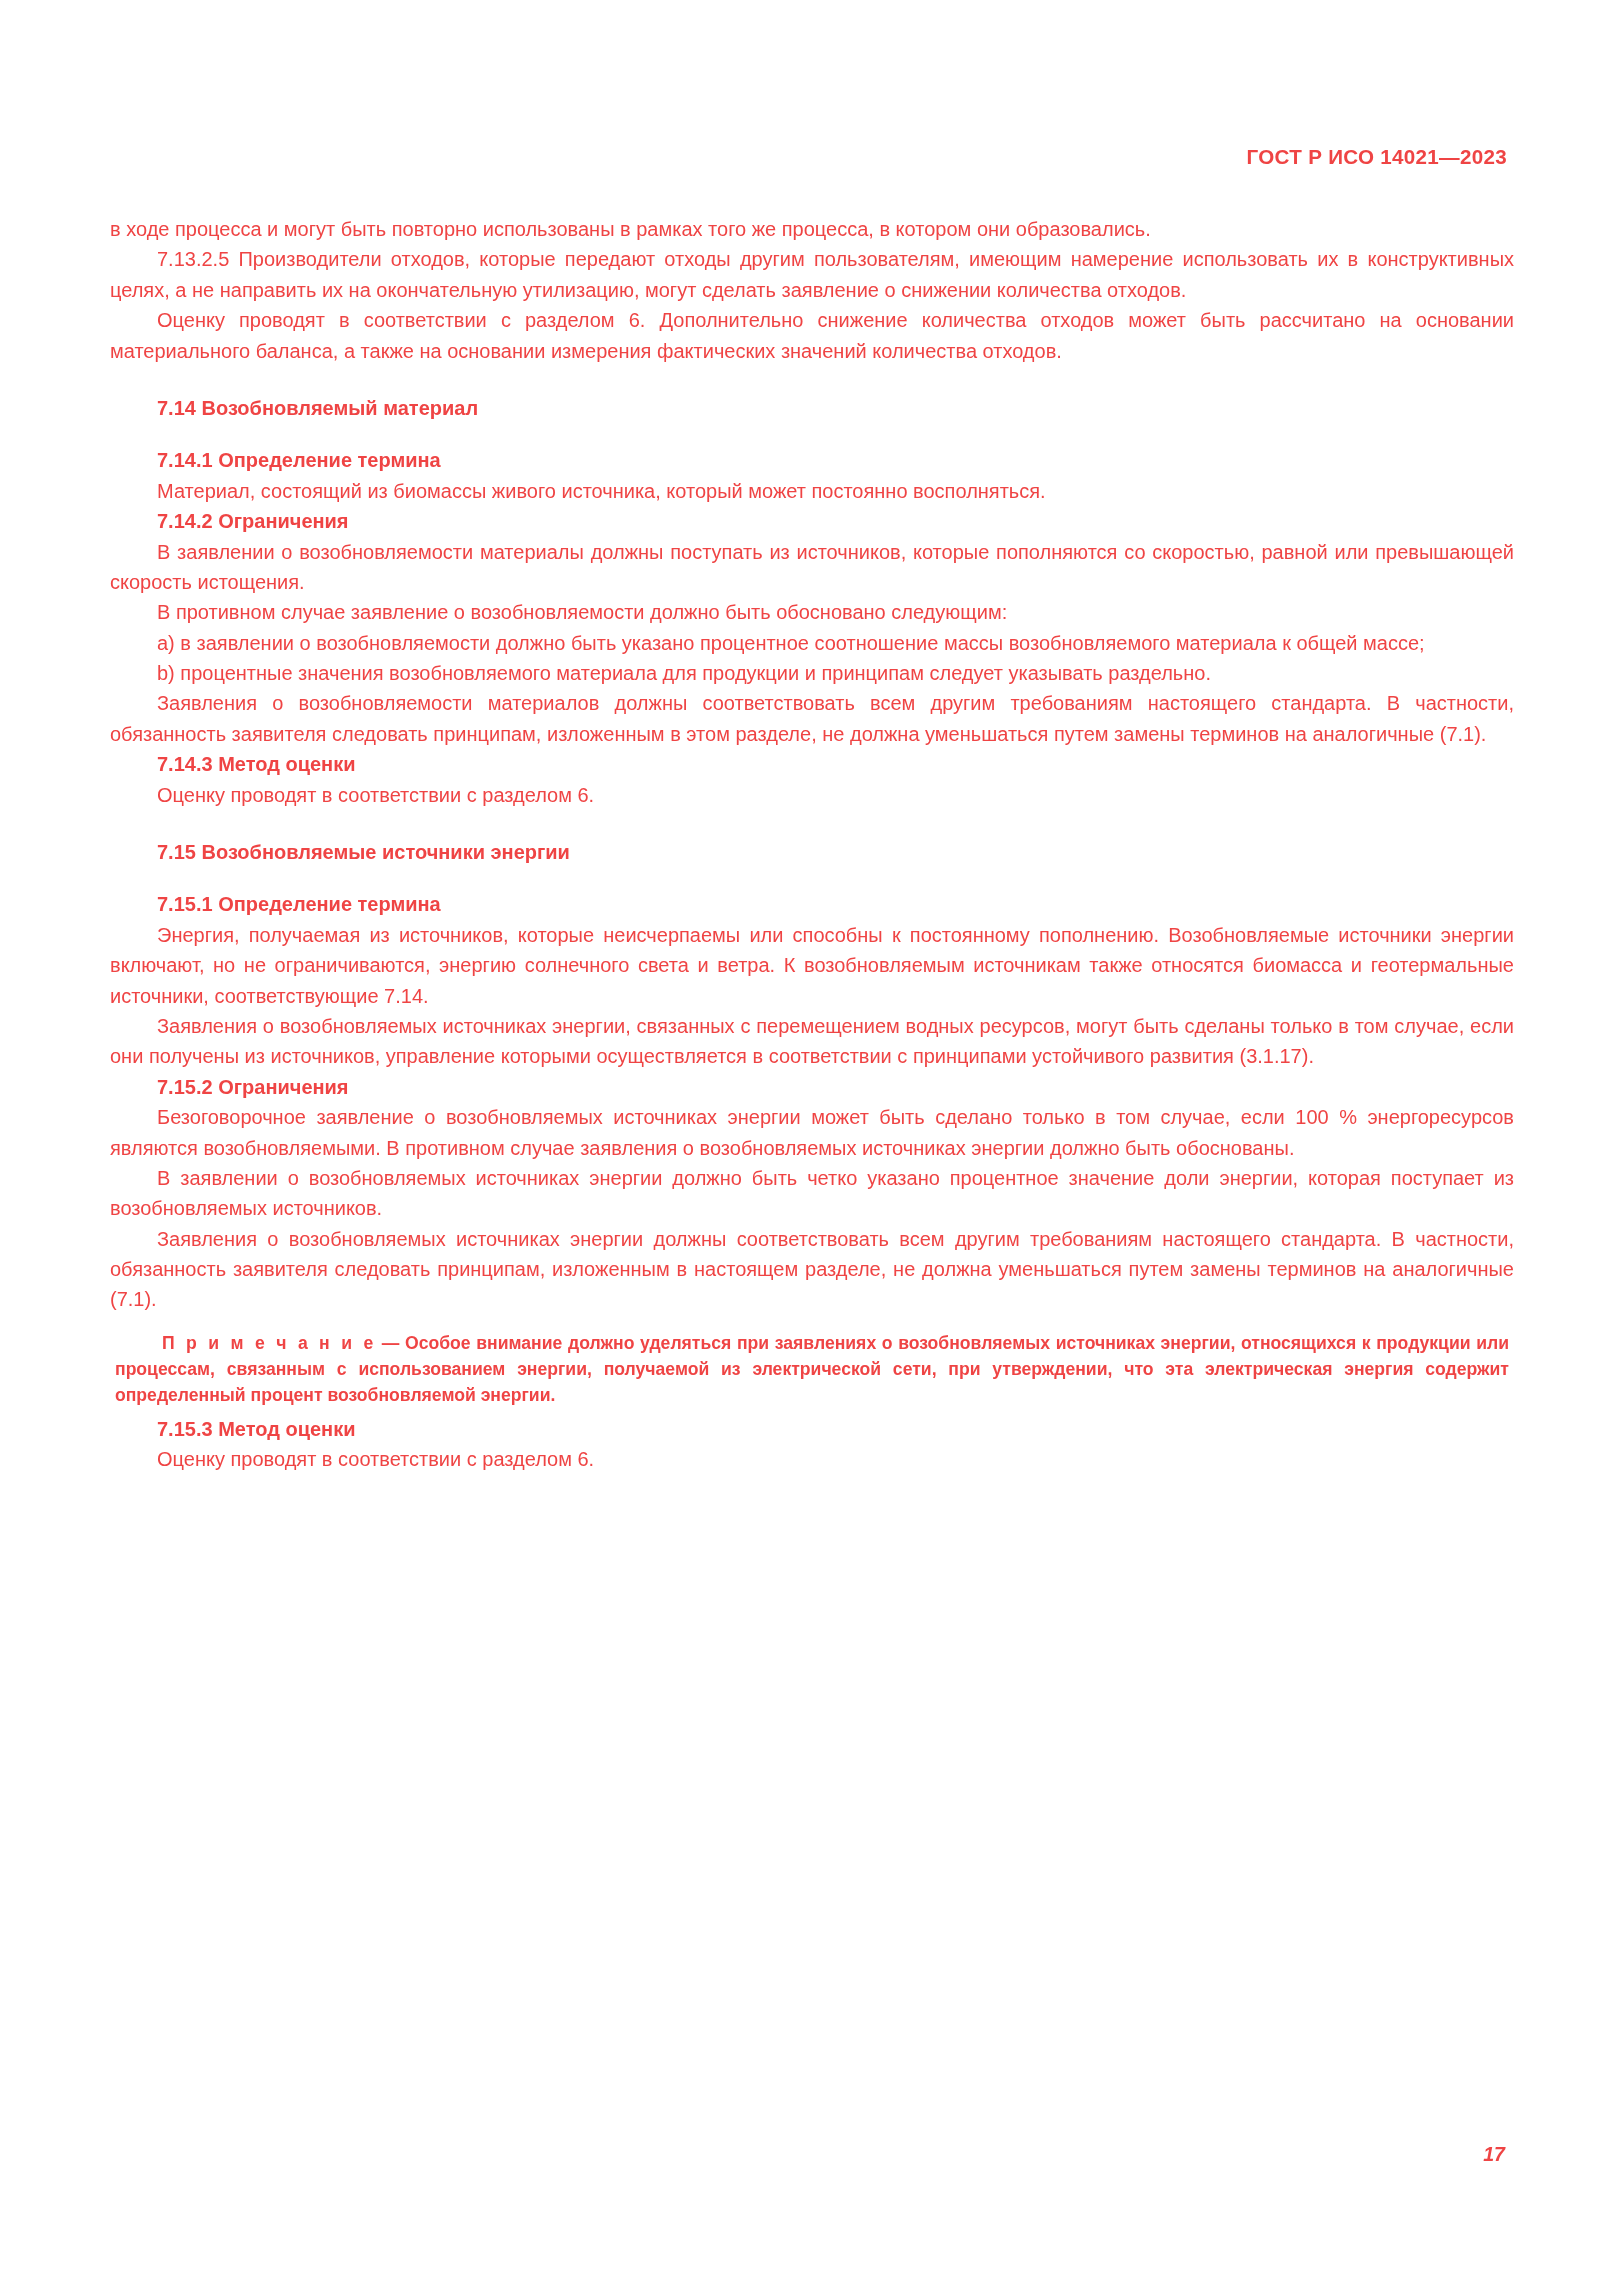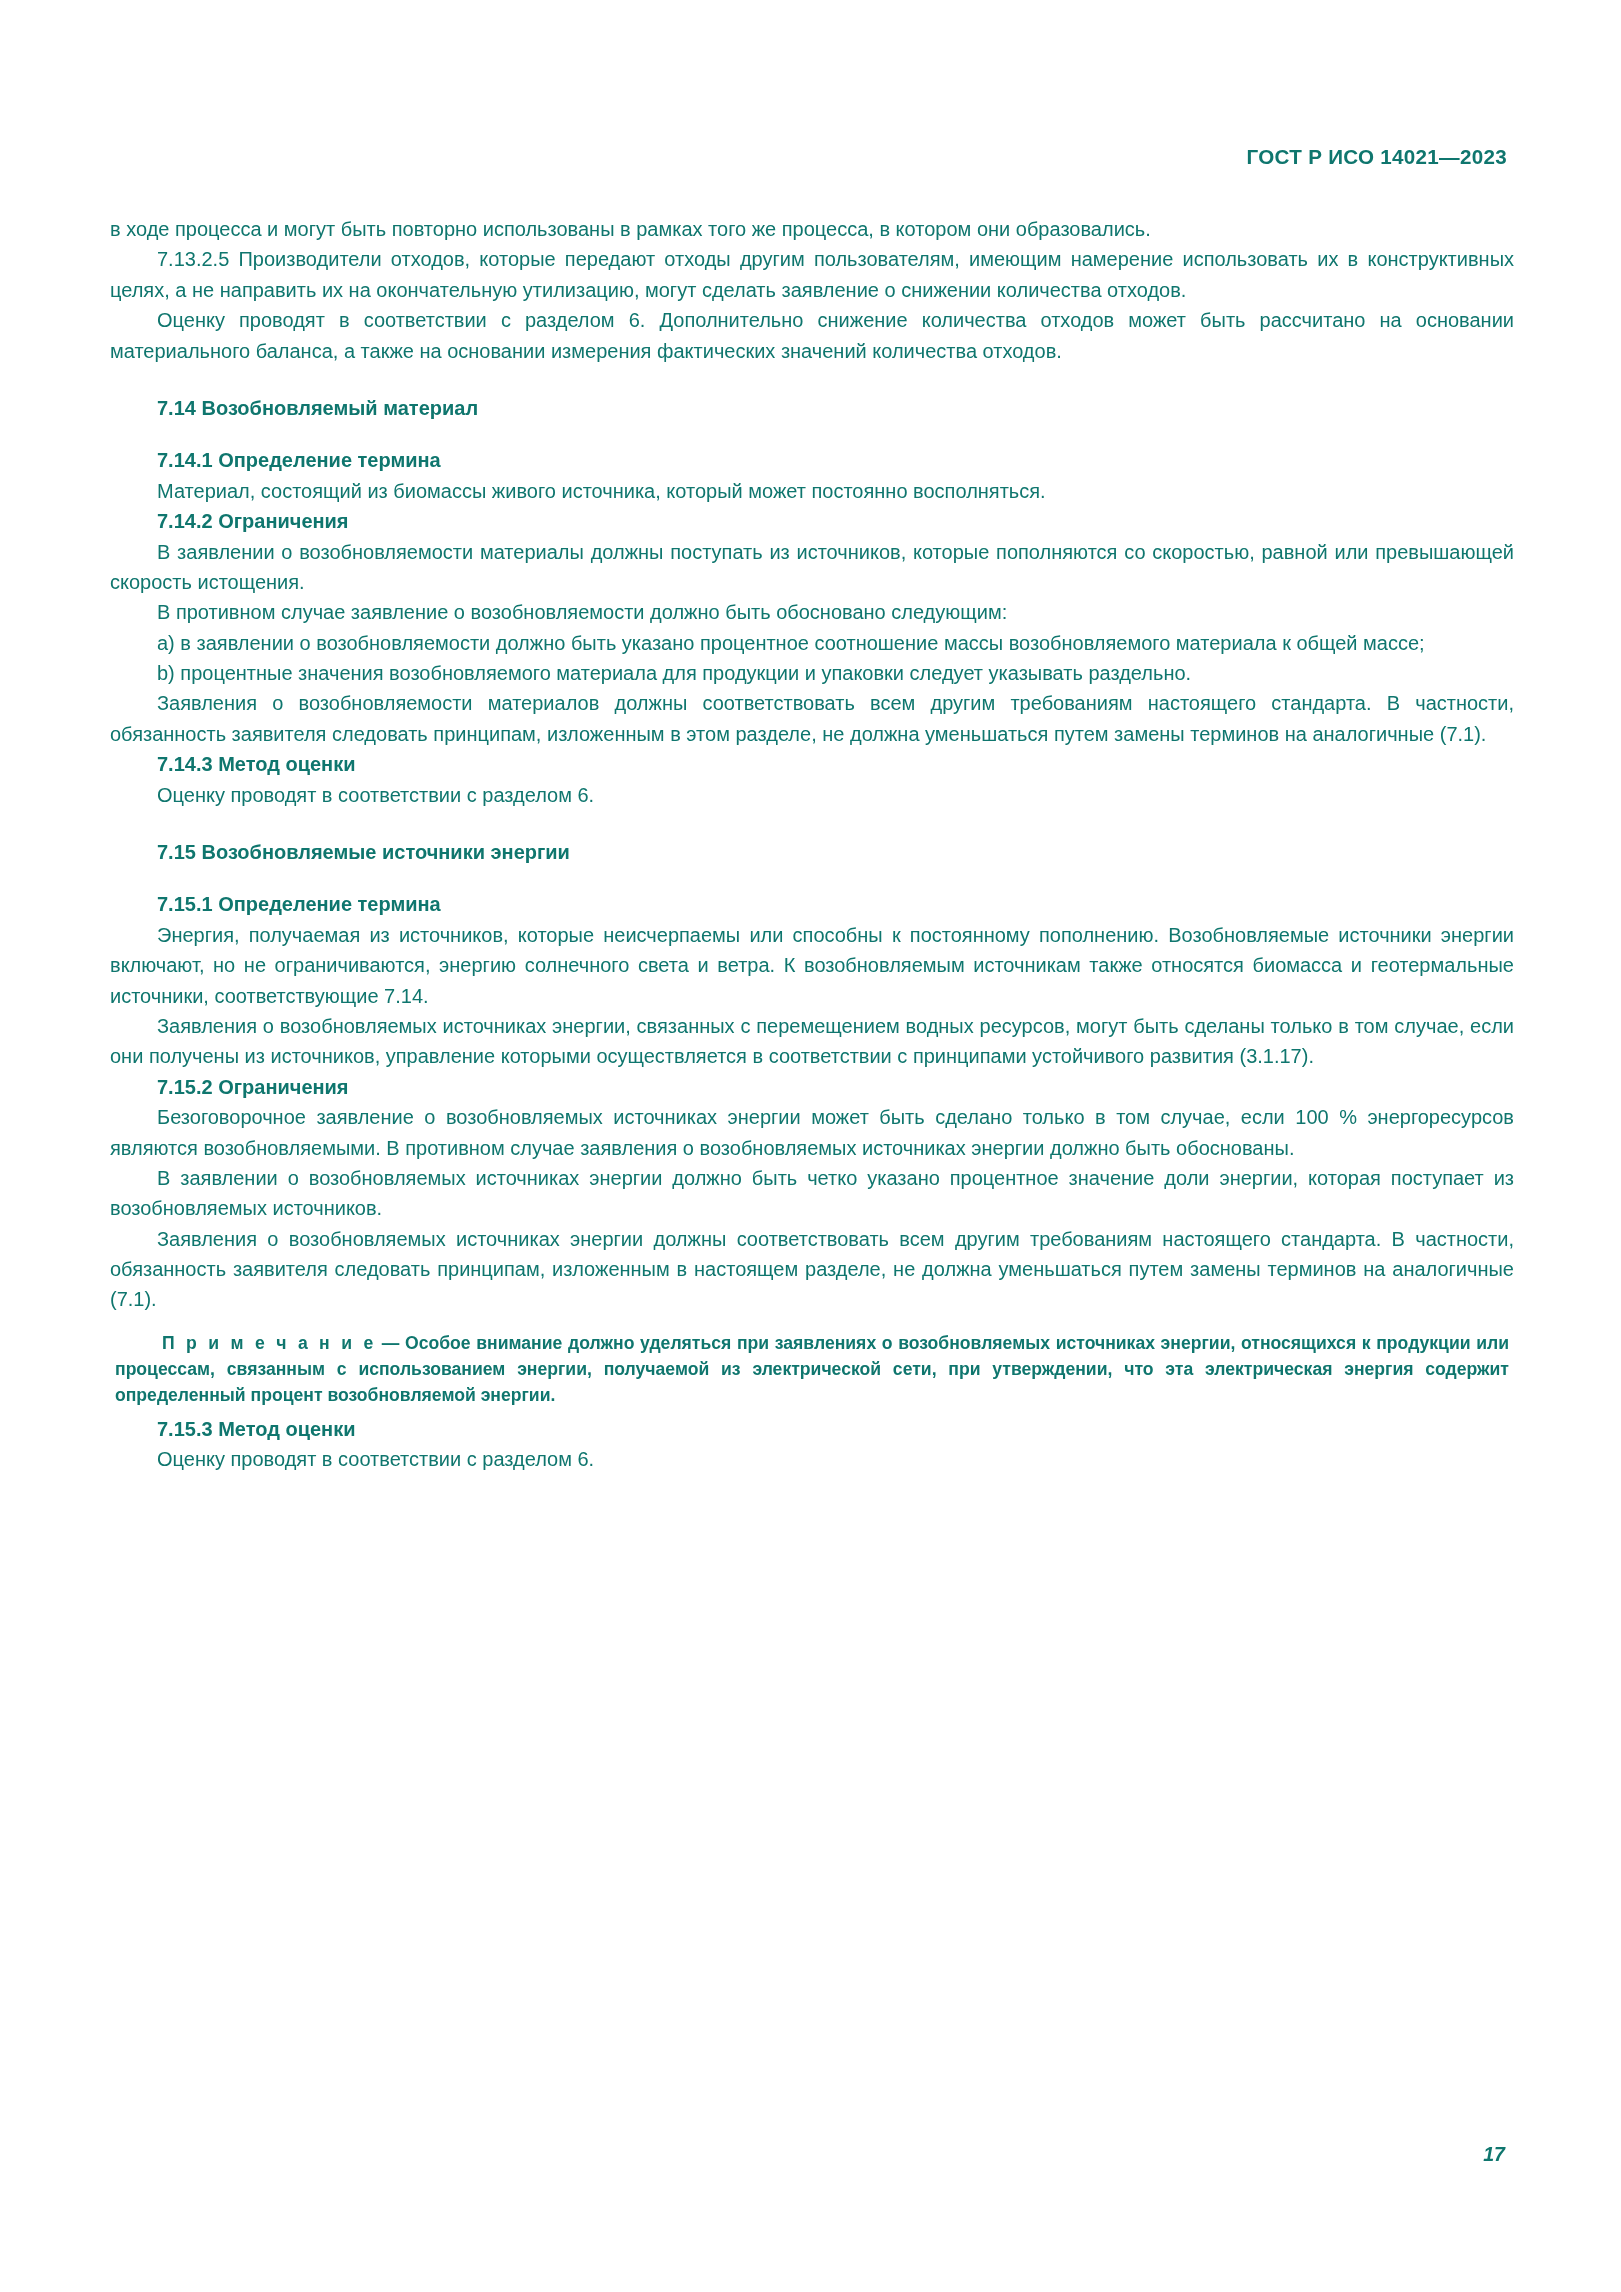--- a/index.html
+++ b/index.html
@@ -7,21 +7,21 @@
     padding: 0;
     background: #ffffff;
   }
   .page {
     position: relative;
     width: 1621px;
     height: 2293px;
     margin: 0 auto;
     background: #ffffff;
     font-family: "Liberation Sans", sans-serif;
-    color: #0f766e;
+    color: #ef4444;
     box-sizing: border-box;
   }
   .header {
     position: absolute;
     top: 145px;
     right: 114px;
     font-size: 20.6px;
     font-weight: bold;
     letter-spacing: 0.3px;
     white-space: nowrap;
@@ -108,21 +108,21 @@
 
     <h3 class="sub">7.14.2  Ограничения</h3>
 
     <p class="ind">В заявлении о возобновляемости материалы должны поступать из источников, которые пополняются со скоростью, равной или превышающей скорость истощения.</p>
 
 
     <p class="ind">В противном случае заявление о возобновляемости должно быть обосновано следующим:</p>
 
     <p class="ind">a)  в заявлении о возобновляемости должно быть указано процентное соотношение массы возобновляемого материала к общей массе;</p>
 
-    <p class="ind">b)  процентные значения возобновляемого материала для продукции и упаковки следует указывать раздельно.</p>
+    <p class="ind">b)  процентные значения возобновляемого материала для продукции и принципам следует указывать раздельно.</p>
 
     <p class="ind">Заявления о возобновляемости материалов должны соответствовать всем другим требованиям настоящего стандарта. В частности, обязанность заявителя следовать принципам, изложенным в этом разделе, не должна уменьшаться путем замены терминов на аналогичные (7.1).</p>
 
     <h3 class="sub">7.14.3  Метод оценки</h3>
 
     <p class="ind">Оценку проводят в соответствии с разделом 6.</p>
 
     <div class="gap-lg"></div>
     <h2 class="clause">7.15  Возобновляемые источники энергии</h2>
 

